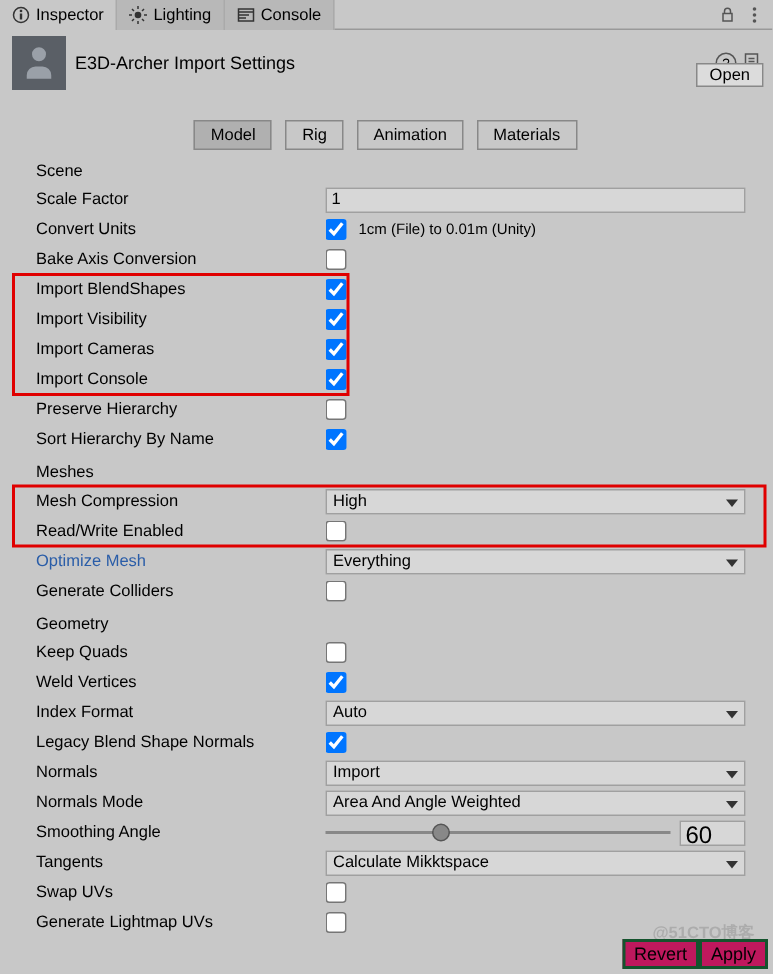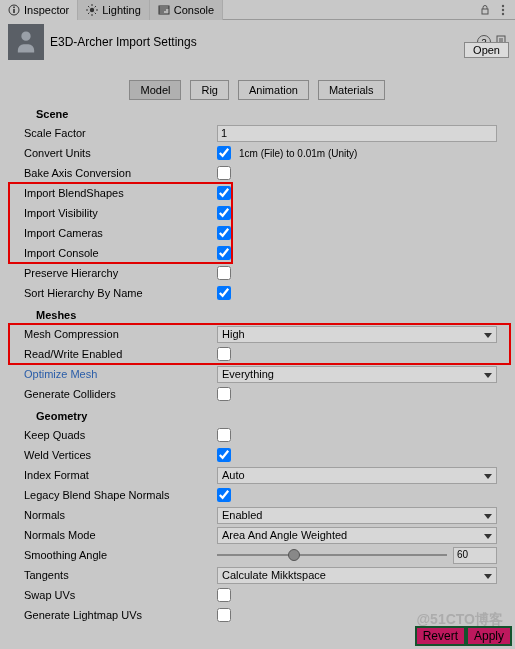--- a/index.html
+++ b/index.html
@@ -19,45 +19,45 @@
   .help-ico { width: 14px; height: 14px; border: 1px solid #555; border-radius: 50%; display: flex; align-items: center; justify-content: center; font-size: 9px; }
   .open-btn { background: #dcdcdc; border: 1px solid #888; padding: 1px 8px; position: absolute; right: 6px; top: 42px; font-size: 11px; }
   
   .open-row { display: flex; justify-content: flex-end; padding: 0 6px 6px; }
   
   .importer-tabs { display: flex; justify-content: center; gap: 10px; margin: 10px 0 8px; align-items: center; }
   .importer-tab { background: #c8c8c8; border: 1px solid #888; padding: 3px 10px; font-size: 11px; margin-left: -1px; }
   .importer-tab.active { background: #b0b0b0; }
   
   .content { padding: 0 18px 0 24px; }
-  .section-title { font-weight: bold; margin: 6px 12px 3px; }
+  .section-title { font-weight: normal; margin: 6px 0 3px; }
   
   .row { display: flex; align-items: center; height: 20px; }
   .row-label { width: 193px; padding-left: 0; }
   .row-ctrl { flex: 1; display: flex; align-items: center; gap: 8px; }
   .highlight .row-label { color: #2a5da8; }
   
   .txt-input { width: 100%; height: 17px; background: #d7d7d7; border: 1px solid #a0a0a0; padding: 0 3px; font-size: 11px; }
   .chk { width: 14px; height: 14px; }
   .hint { font-size: 10px; color: #000; }
   
   .dropdown { width: 100%; height: 17px; background: #d7d7d7; border: 1px solid #a0a0a0; display: flex; align-items: center; padding: 0 4px; position: relative; font-size: 11px; }
   .dropdown::after { content: ""; position: absolute; right: 4px; top: 6px; border-left: 4px solid transparent; border-right: 4px solid transparent; border-top: 5px solid #333; }
   
   .slider-wrap { display: flex; align-items: center; width: 100%; gap: 6px; }
   .slider-track { flex: 1; height: 2px; background: #888; position: relative; }
   .slider-thumb { position: absolute; width: 12px; height: 12px; background: #888; border: 1px solid #555; border-radius: 50%; top: -5px; }
-  .slider-val { width: 44px; height: 17px; background: #d7d7d7; border: 1px solid #a0a0a0; text-align: left; padding: 1px 3px; font-size: 10px; }
+  .slider-val { width: 44px; height: 17px; background: #d7d7d7; border: 1px solid #a0a0a0; text-align: left; padding: 1px 3px; font-size: 16px; }
   
   .redbox { position: absolute; border: 2px solid #e00000; pointer-events: none; }
   
   .bottom-bar { position: absolute; bottom: 0; right: 0; display: flex; gap: 0; padding: 3px; }
   .bottom-btn { background: #be185d; border: 2px solid #14532d; padding: 1px 6px; font-size: 12px; }
   
-  .watermark { position: absolute; right: 12px; bottom: 20px; color: rgba(120,120,120,0.35); font-size: 14px; font-weight: bold; pointer-events: none; margin-left: 19px; }
+  .watermark { position: absolute; right: 12px; bottom: 20px; color: rgba(120,120,120,0.35); font-size: 11px; font-weight: bold; pointer-events: none; margin-left: 19px; }
 </style>
 </head>
 <body>
 
 <div class="top-tabs">
   <div class="top-tab active">
     <span class="top-tab-ico">
       <svg viewBox="0 0 12 12" width="12" height="12">
           <circle cx="6" cy="6" r="5" fill="none" stroke="#333"></circle>
           <rect x="5.2" y="5" width="1.6" height="4" fill="#333"></rect>
@@ -247,21 +247,21 @@
     </div>
   <div class="row">
       <div class="row-label">Legacy Blend Shape Normals</div>
       <div class="row-ctrl">
         <input type="checkbox" class="chk" checked="" style="">
       </div>
     </div>
   <div class="row">
       <div class="row-label">Normals</div>
       <div class="row-ctrl">
-        <div class="dropdown">Enabled</div>
+        <div class="dropdown">Import</div>
       </div>
     </div>
   <div class="row">
       <div class="row-label">Normals Mode</div>
       <div class="row-ctrl">
         <div class="dropdown">Area And Angle Weighted</div>
       </div>
     </div>
   <div class="row">
       <div class="row-label">Smoothing Angle</div>

